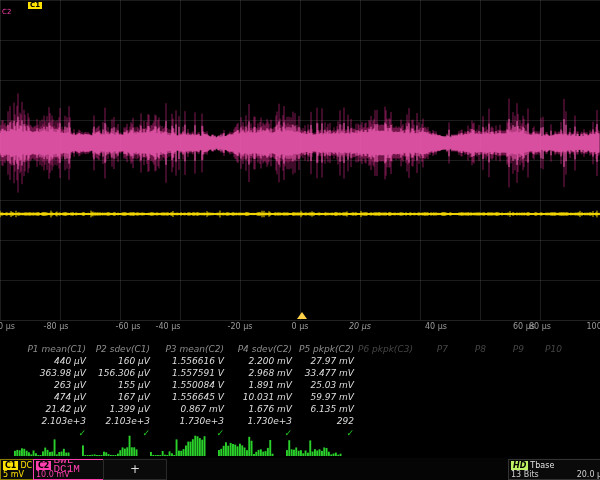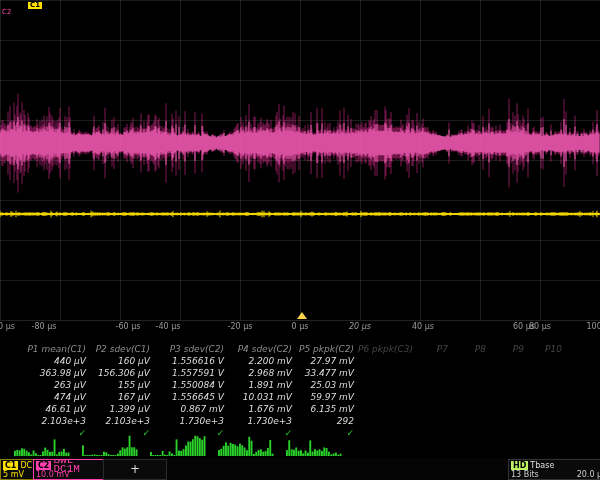--- a/index.html
+++ b/index.html
@@ -48,21 +48,21 @@
   .desc .line2{height:9px;}
   .chip{padding:0 2px;font-weight:bold;font-size:8px;line-height:9px;}
   .desc.c1{left:0;width:30px;border-color:#8a7c00;color:#ffe100;}
   .desc.c1 .chip{background:#ffe100;color:#000;}
   .desc.c2{left:33px;width:66px;border-color:#ff3fae;color:#ff3fae;}
   .desc.c2 .chip{background:#ff3fae;color:#000;}
   .desc.c2 .badges{font-size:11px;font-family:Liberation Mono, monospace;}
   .addbox{position:absolute;left:103px;top:1px;width:62px;height:19px;border:1px solid #2a2a2a;
     background:#0a0a0a;color:#ddd;font-size:12px;line-height:18px;text-align:center;}
   .desc.tbase{left:508px;width:110px;border-color:#333;color:#e0e0e0;}
-  .desc.tbase .chip{background:#bef264;color:#000;}
+  .desc.tbase .chip{background:#bef264;color:#000;font-style:italic;}
   .desc.tbase .line2{display:flex;justify-content:space-between;white-space:nowrap;color:#cfcfcf;}
 </style>
 </head>
 <body>
 
 <div id="scope">
 
   <div class="grid"></div>
 
   <svg id="wave" width="600" height="320">
@@ -72,36 +72,36 @@
       <rect x="0" y="213.2" width="600" height="1.6" fill="#ffe100"></rect>
     </svg>
 
   <div class="tag c1">C1</div>
   <div class="tag c2">C2</div>
 
   <div class="trigmark"></div>
 
   <div class="axis">
       <span class="axis-label" style="left: 0px;">-100 µs</span>
-      <span class="axis-label" style="left: 44px;">-80 µs</span>
+      <span class="axis-label" style="left: 56px;">-80 µs</span>
       <span class="axis-label" style="left: 128px;">-60 µs</span>
       <span class="axis-label" style="left: 168px;">-40 µs</span>
       <span class="axis-label" style="left: 240px;">-20 µs</span>
       <span class="axis-label" style="left: 300px;">0 µs</span>
       <span class="axis-label" style="left: 360px; font-style: italic;">20 µs</span>
-      <span class="axis-label" style="left: 423px;">40 µs</span>
+      <span class="axis-label" style="left: 436px;">40 µs</span>
       <span class="axis-label" style="left: 480px; margin-left: 44px;">60 µs</span>
       <span class="axis-label" style="left: 540px;">80 µs</span>
       <span class="axis-label" style="left: 600px;">100 µs</span>
     </div>
 
   <div class="mtable">
       <div class="cell hdr">P1 mean(C1)</div>
       <div class="cell hdr">P2 sdev(C1)</div>
-      <div class="cell hdr">P3 sdev(C2)</div>
+      <div class="cell hdr">P3 mean(C2)</div>
       <div class="cell hdr">P4 sdev(C2)</div>
       <div class="cell hdr">P5 pkpk(C2)</div>
       <div class="cell hdr dim">P6 pkpk(C3)</div>
       <div class="cell hdr dim">P7</div>
       <div class="cell hdr dim">P8</div>
       <div class="cell hdr dim">P9</div>
       <div class="cell hdr dim">P10</div>
       <div class="cell val">440 µV</div>
       <div class="cell val">160 µV</div>
       <div class="cell val">1.556616 V</div>
@@ -135,21 +135,21 @@
       <div class="cell val">474 µV</div>
       <div class="cell val">167 µV</div>
       <div class="cell val">1.556645 V</div>
       <div class="cell val">10.031 mV</div>
       <div class="cell val">59.97 mV</div>
       <div class="cell val"></div>
       <div class="cell val"></div>
       <div class="cell val"></div>
       <div class="cell val"></div>
       <div class="cell val"></div>
-      <div class="cell val">46.61 µV</div>
+      <div class="cell val">21.42 µV</div>
       <div class="cell val">1.399 µV</div>
       <div class="cell val">0.867 mV</div>
       <div class="cell val">1.676 mV</div>
       <div class="cell val">6.135 mV</div>
       <div class="cell val"></div>
       <div class="cell val"></div>
       <div class="cell val"></div>
       <div class="cell val"></div>
       <div class="cell val"></div>
       <div class="cell val">2.103e+3</div>

